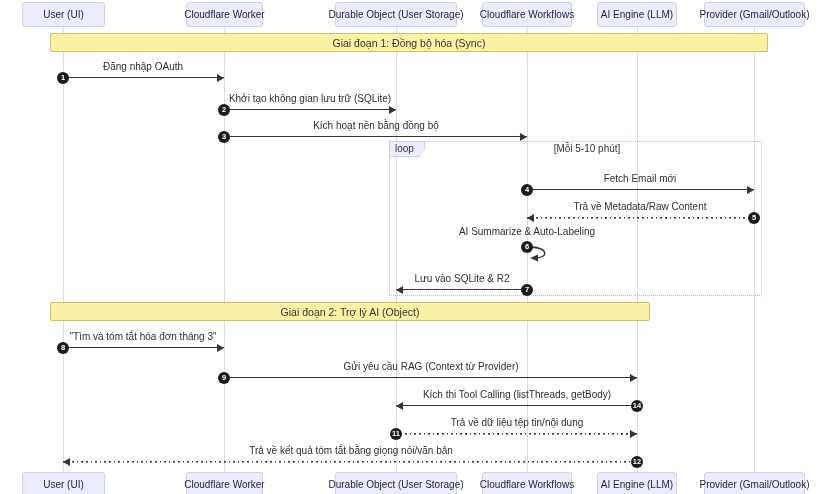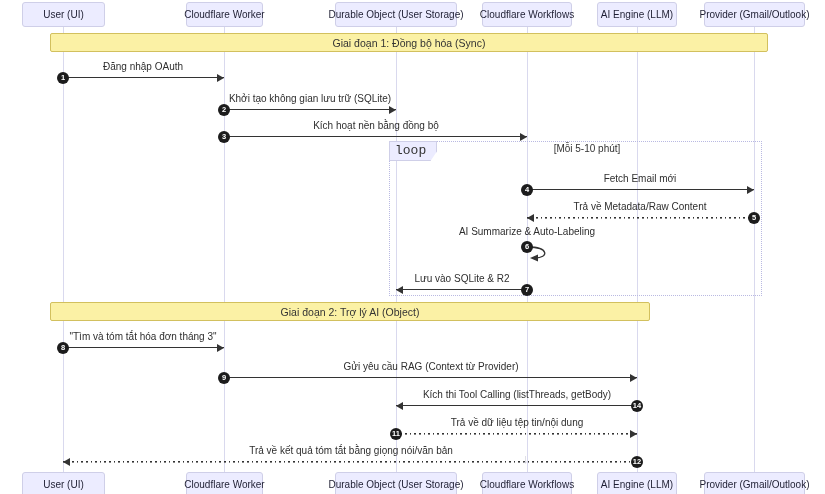--- a/index.html
+++ b/index.html
@@ -13,22 +13,22 @@
     display:flex;align-items:center;justify-content:center;font-size:10px;color:#1f1f33;
     white-space:nowrap;box-sizing:border-box;
   }
   .banner{
     position:absolute;height:19px;background:#fbf1a5;border:1px solid #d2c05e;border-radius:2px;
     display:flex;align-items:center;justify-content:center;font-size:10.5px;color:#333;
     box-sizing:border-box;
   }
   .loop-frame{position:absolute;border:1px dotted #b9b9e2;box-sizing:border-box;}
   .loop-tag{
-    position:absolute;background:#ececff;border:1px solid #cfcfe8;font-size:13px;color:#333;
-    padding:1px 10px 2px 5px;clip-path:polygon(0 0,100% 0,100% 50%,86% 100%,0 100%);font-family:Liberation Mono, monospace;
+    position:absolute;background:#ececff;border:1px solid #cfcfe8;font-size:10px;color:#333;
+    padding:1px 10px 2px 5px;clip-path:polygon(0 0,100% 0,100% 50%,86% 100%,0 100%);
   }
   .loop-cond{position:absolute;transform:translateX(-50%);font-size:10px;color:#333;white-space:nowrap;}
   .msg-label{position:absolute;transform:translateX(-50%);font-size:10px;color:#2e2e2e;white-space:nowrap;}
   .msg-line{position:absolute;height:1.4px;background:#333;}
   .msg-line.dotted{
     height:2px;background:none;
     background-image:repeating-linear-gradient(to right,#333 0 1.6px,transparent 1.6px 4.6px);
     background-position:center;background-size:100% 1.6px;background-repeat:no-repeat;
   }
   .ah{position:absolute;width:0;height:0;border-top:4px solid transparent;border-bottom:4px solid transparent;}

